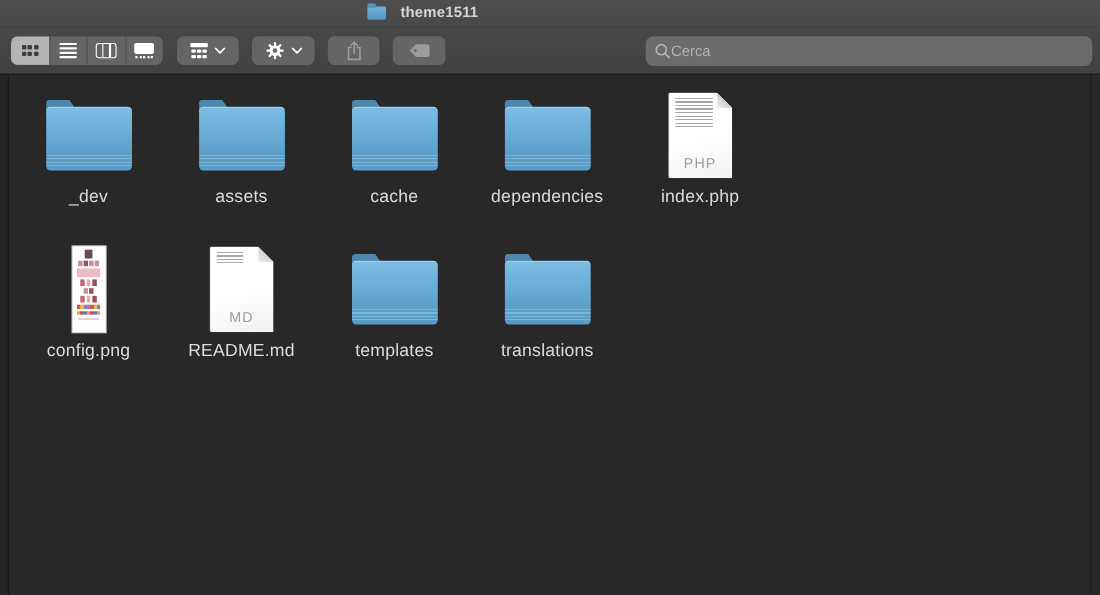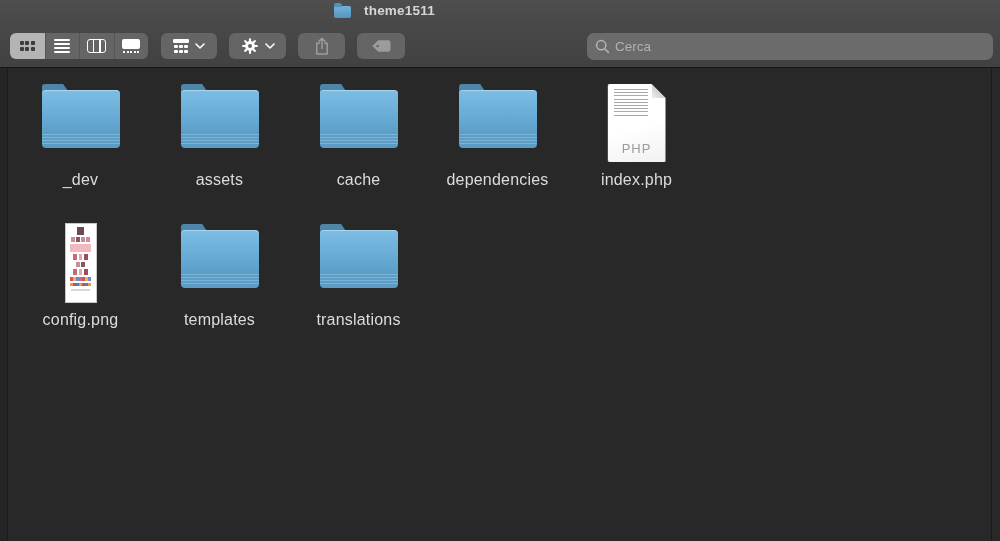--- a/index.html
+++ b/index.html
@@ -46,36 +46,36 @@
   .glyph-gallery .dots i { width:1.9px; height:1.9px; background:#fff; border-radius:.5px; }
   .glyph-group { display:flex; flex-direction:column; align-items:center; gap:1.8px; }
   .glyph-group .bar { width:16px; height:4px; background:#fff; border-radius:1.2px; }
   .btn-group { width:56px; margin-left:13px; gap:6px; }
   .btn-gear { width:57px; margin-left:12px; gap:6px; }
   .btn-share { width:47px; margin-left:12px; }
   .btn-tag { width:48px; margin-left:12px; }
 
   
   .search-field { margin-left:auto; width:406px; height:27px; background:#6b6b6b;
-    border-radius:7px; display:flex; align-items:center; padding:0 8px; gap:5px; }
+    border-radius:7px; display:flex; align-items:center; padding:0 8px; gap:0; }
   .search-field input { flex:1; background:transparent; border:none; outline:none;
     font-size:13.5px; color:#e8e8e8; font-family:"Liberation Sans",sans-serif; }
   .search-field input::placeholder { color:#b2b2b2; }
 
   
   .content { position:absolute; top:68px; left:0; right:0; bottom:0; background:#282828; }
   .edge { position:absolute; top:0; bottom:0; width:8px; background:#252525; }
   .edge.left { left:0; border-right:1px solid #1a1a1a; }
   .edge.right { right:8px; border-left:1px solid #1a1a1a; width:1px; background:transparent; }
 
   .grid-row { position:absolute; left:11px; display:flex; }
   .row-1 { top:16px; }
   .row-2 { top:156px; }
   .cell { width:139px; display:flex; flex-direction:column; align-items:center; }
-  .icon-box { height:78px; display:flex; justify-content:center; }
+  .icon-box { height:78px; display:flex; align-items:center; justify-content:center; }
   .item-label { margin-top:9px; font-size:16px; color:#dcdcdc; letter-spacing:.2px; white-space:nowrap; }
 
   
   .folder { position:relative; width:78px; height:64px; }
   .folder .tab { position:absolute; top:0; left:0; width:30px; height:12px;
     background:#4d86a9; border-radius:3px 4px 0 0;
     clip-path:polygon(0 0, 72% 0, 100% 100%, 0 100%); }
   .folder .body { position:absolute; top:6px; left:0; width:78px; height:58px; border-radius:4px;
     background:linear-gradient(180deg,#7cbee4 0%,#68abd4 45%,#5b9fc9 75%,#5a9cc5 100%);
     box-shadow:inset 0 1px 0 rgba(255,255,255,.35); }
@@ -305,20 +305,30 @@
               </div>
             <div class="strip"></div>
             <div class="strip2"></div>
             <div class="foot"></div>
           </div>
         </div>
         <div class="item-label">config.png</div>
       </div>
       <div class="cell">
         <div class="icon-box">
+          <div class="doc">
+            <div class="fold"></div>
+            <div class="codelines short"></div>
+            <div class="ext">MD</div>
+          </div>
+        </div>
+        <div class="item-label">README.md</div>
+      </div>
+      <div class="cell">
+        <div class="icon-box">
             <div class="folder">
               <div class="tab"></div>
               <div class="body"></div>
             </div>
           </div>
         <div class="item-label">templates</div>
       </div>
       <div class="cell">
         <div class="icon-box">
             <div class="folder">

